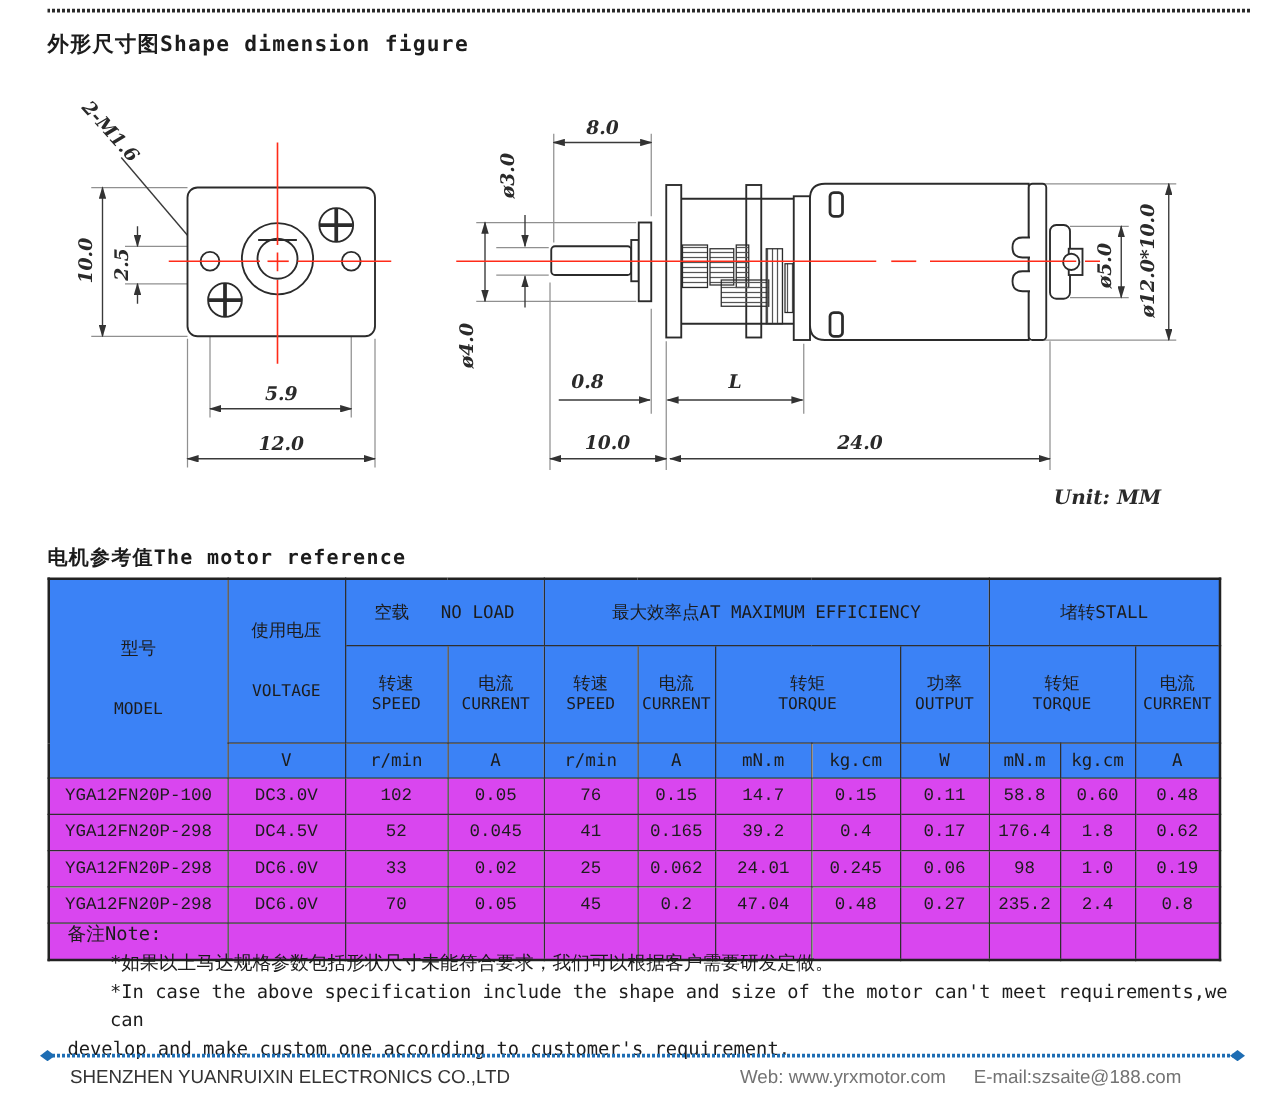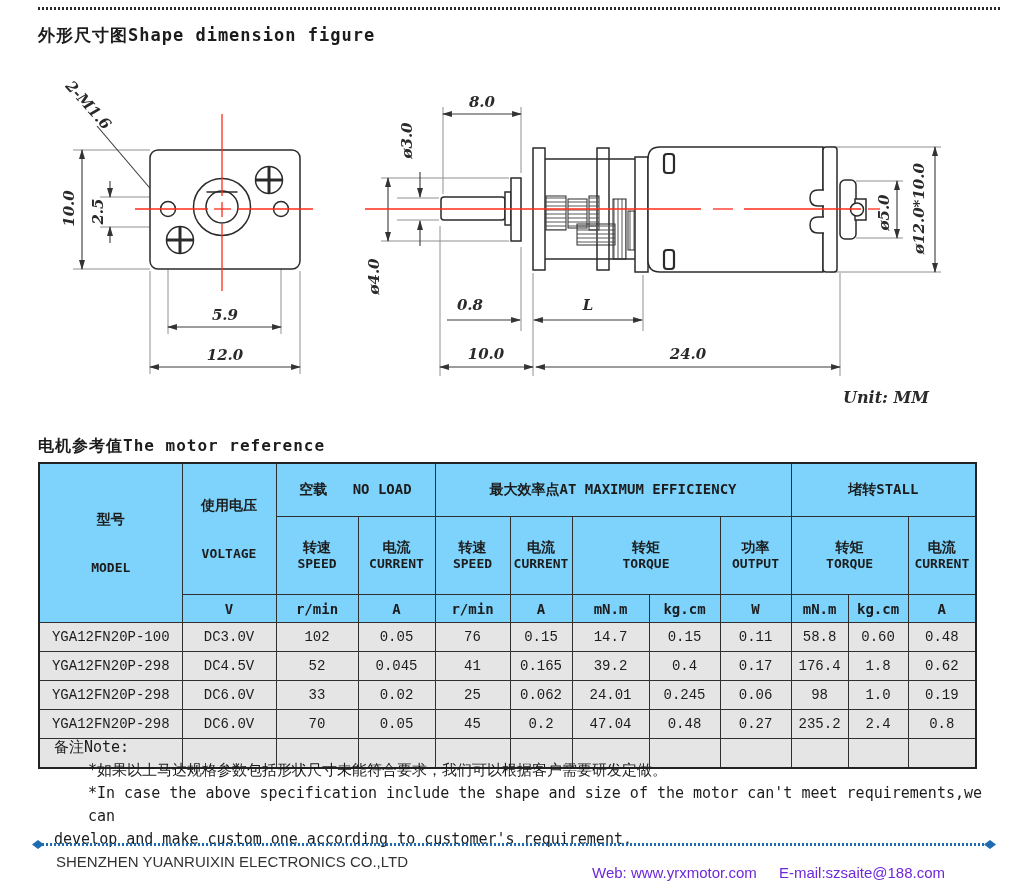--- a/index.html
+++ b/index.html
@@ -13,38 +13,38 @@
        font-family:"DejaVu Serif",serif;font-style:italic;font-weight:bold;font-size:15px;color:#2a2a2a;}
   .rot{transform:rotate(-90deg);}
   .rot48{transform:rotate(48deg);}
   .wide{width:120px;}
   .unit-label{position:absolute;left:843px;top:388px;font-family:"DejaVu Serif",serif;
               font-style:italic;font-weight:bold;font-size:16px;color:#2a2a2a;}
   .table-title{position:absolute;left:38px;top:436px;font-size:16px;font-weight:bold;letter-spacing:1px;}
   table.ref{position:absolute;left:38px;top:462px;width:937px;border-collapse:collapse;
             table-layout:fixed;border:2px solid #222;}
   table.ref th,table.ref td{border:1px solid #2f2f2f;text-align:center;vertical-align:middle;padding:0;overflow:hidden;}
-  table.ref thead th{background:#7dd3fc;font-weight:bold;}
+  table.ref thead th{background:#3b82f6;font-weight:normal;}
   .h-zh{font-size:14px;line-height:18px;}
   .h-en{font-size:13px;line-height:16px;}
   tr.grp{height:30px;}  tr.grp th{font-size:14px;white-space:pre;}
   tr.lbl{height:44px;margin-left:41px;}
   tr.unt{height:28px;}  tr.unt th{font-size:14px;background:#c9f0f1;font-weight:normal;}
-  tbody td{height:28px;font-size:14px;font-family:"Liberation Mono",monospace;background:#e5e5e5;}
+  tbody td{height:28px;font-size:14px;font-family:"Liberation Mono",monospace;background:#d946ef;}
   .notes{position:absolute;left:38px;top:736px;width:950px;font-size:15px;line-height:23px;margin-left:16px;}
   .notes .ind{padding-left:34px;}
   .foot-line{position:absolute;left:38px;top:843px;width:952px;height:3px;
              background-image:repeating-linear-gradient(90deg,#1e6db3 0 2px,transparent 2px 4px);}
   .diamond{position:absolute;top:-3px;width:12px;height:9px;background:#1e6db3;
            clip-path:polygon(50% 0,100% 50%,50% 100%,0 50%);}
   .d-left{left:-6px;} .d-right{right:-6px;}
   .foot-company{position:absolute;left:56px;top:853px;font-family:"Liberation Sans",sans-serif;
                 font-size:15px;color:#333;}
   .foot-contact{position:absolute;left:592px;top:853px;font-family:"Liberation Sans",sans-serif;
-                font-size:15px;color:#6d28d9;margin-top:11px;}
+                font-size:15px;color:#737373;}
   .foot-contact .email{margin-left:18px;}
 </style>
 </head>
 <body>
 
 <div class="page">
 
   <div class="top-dots"></div>
   <div class="page-title">外形尺寸图Shape dimension figure</div>
 

